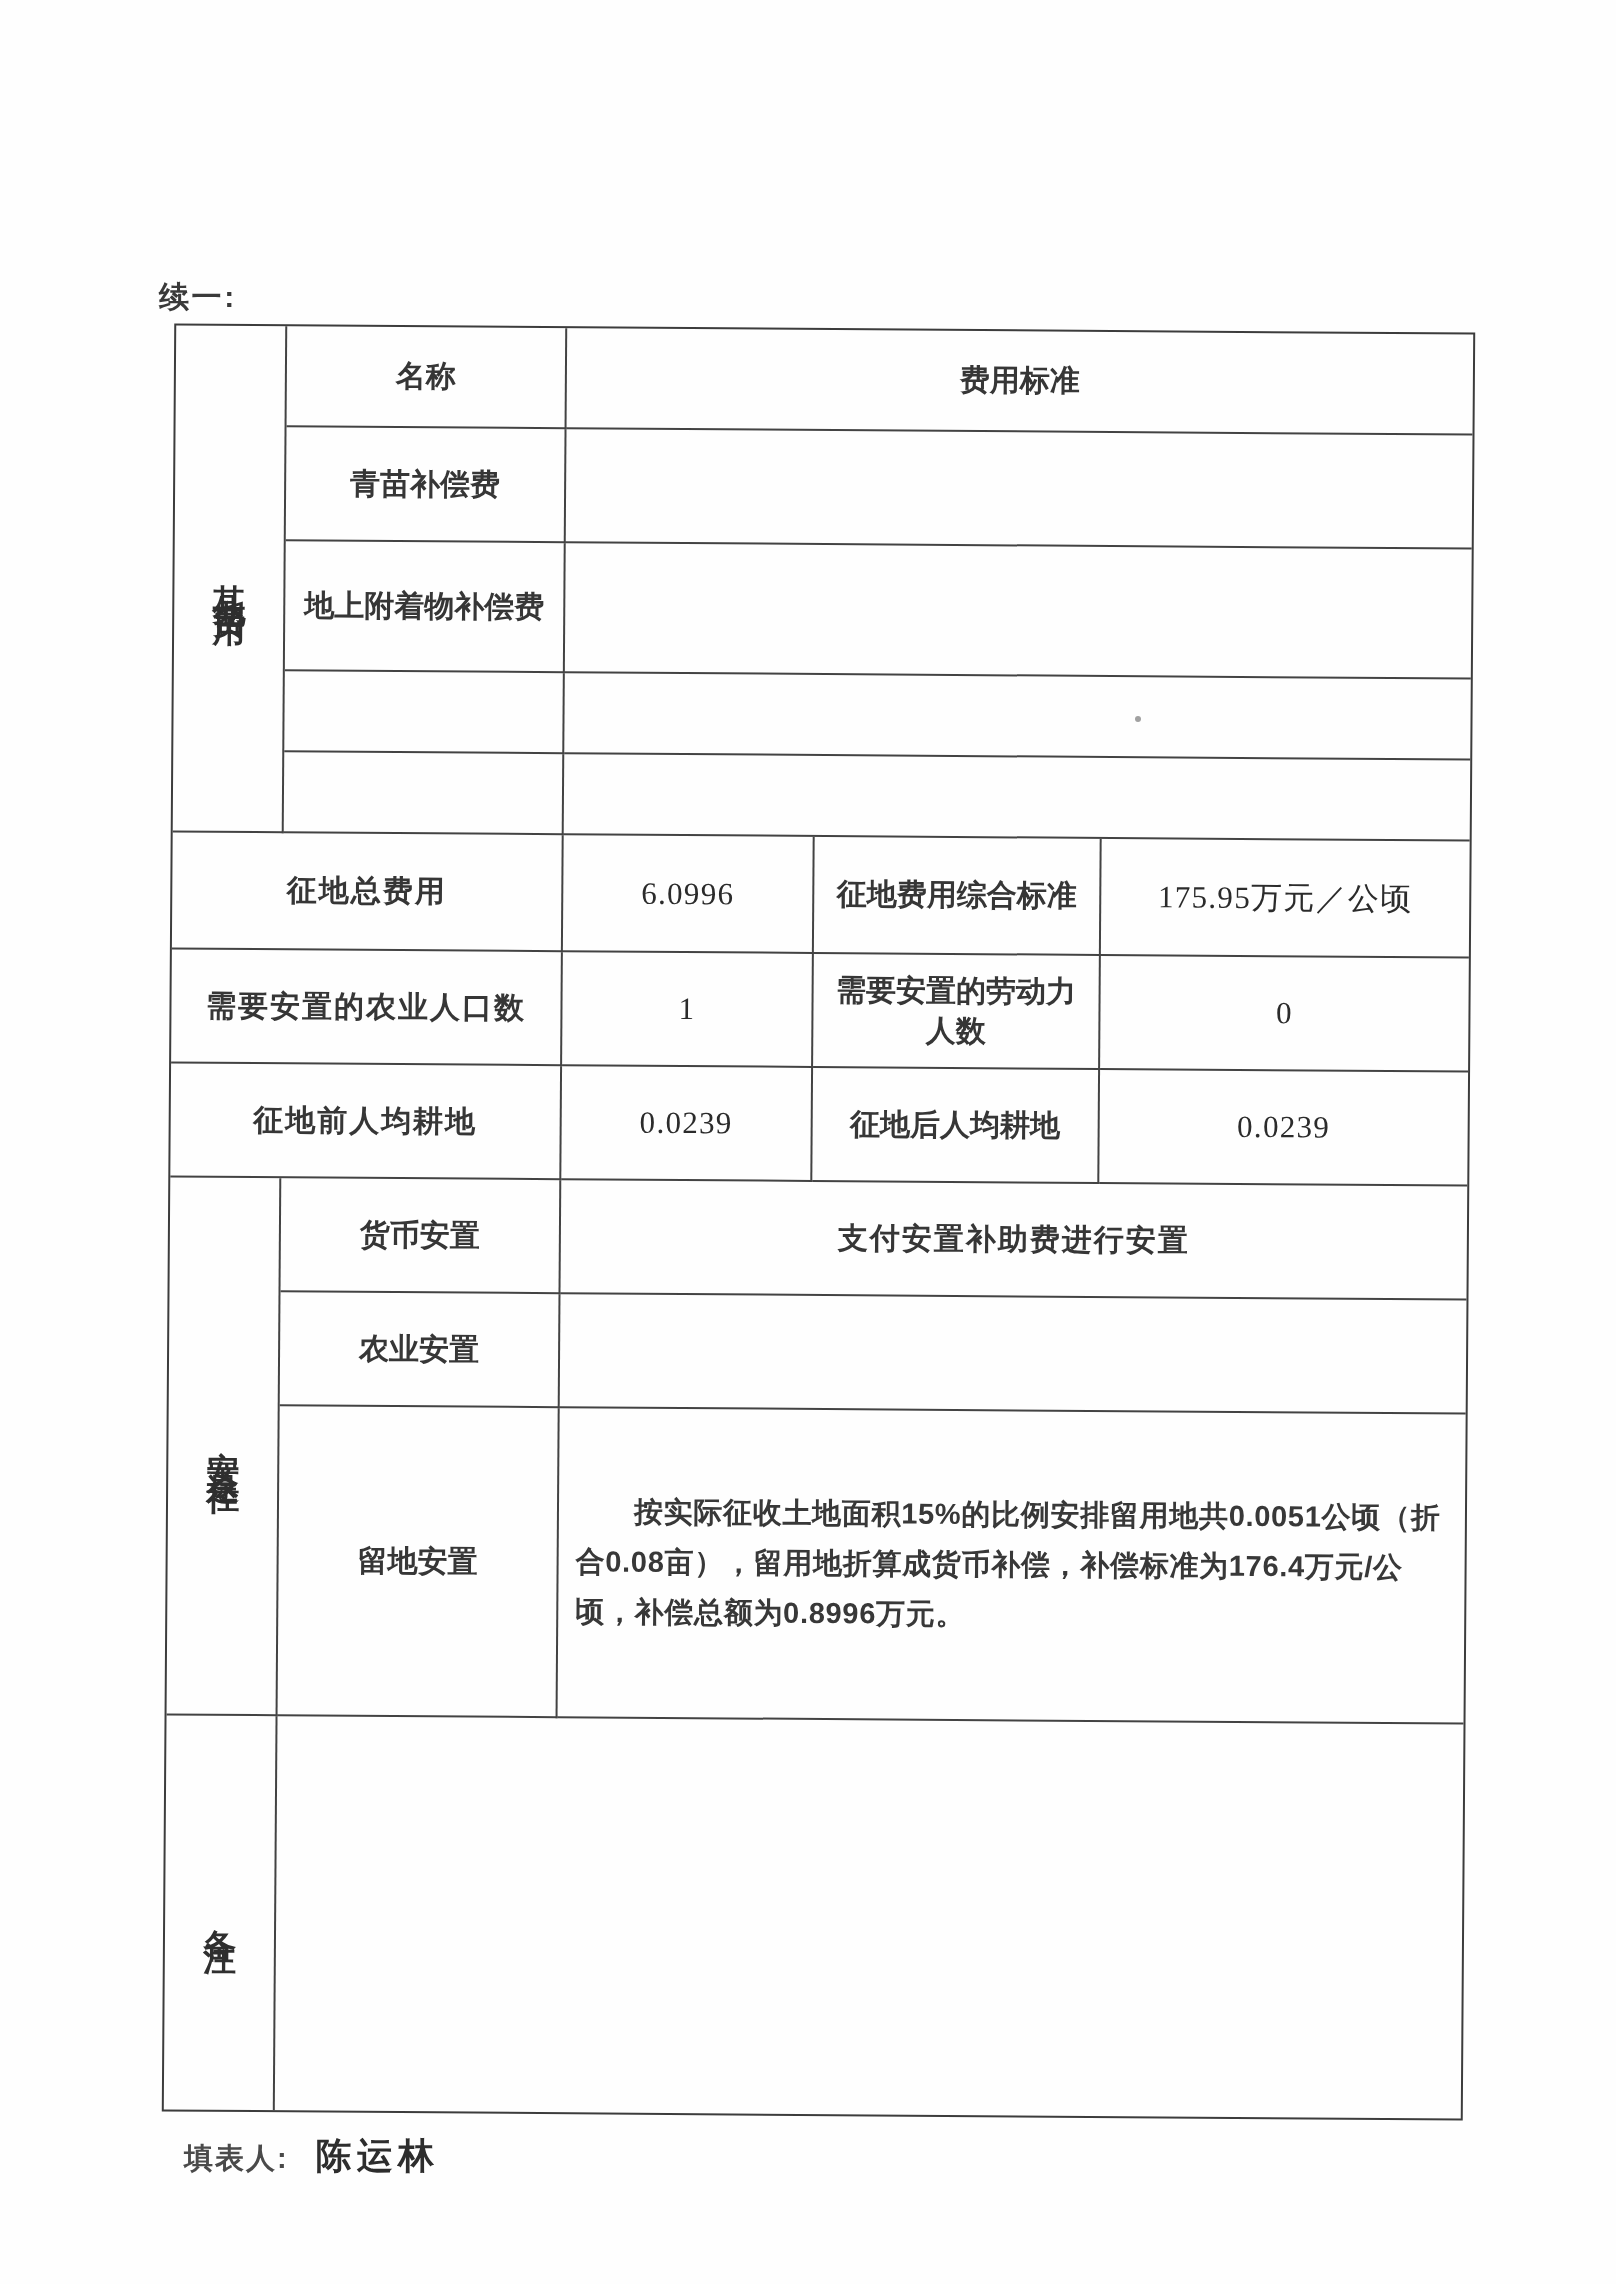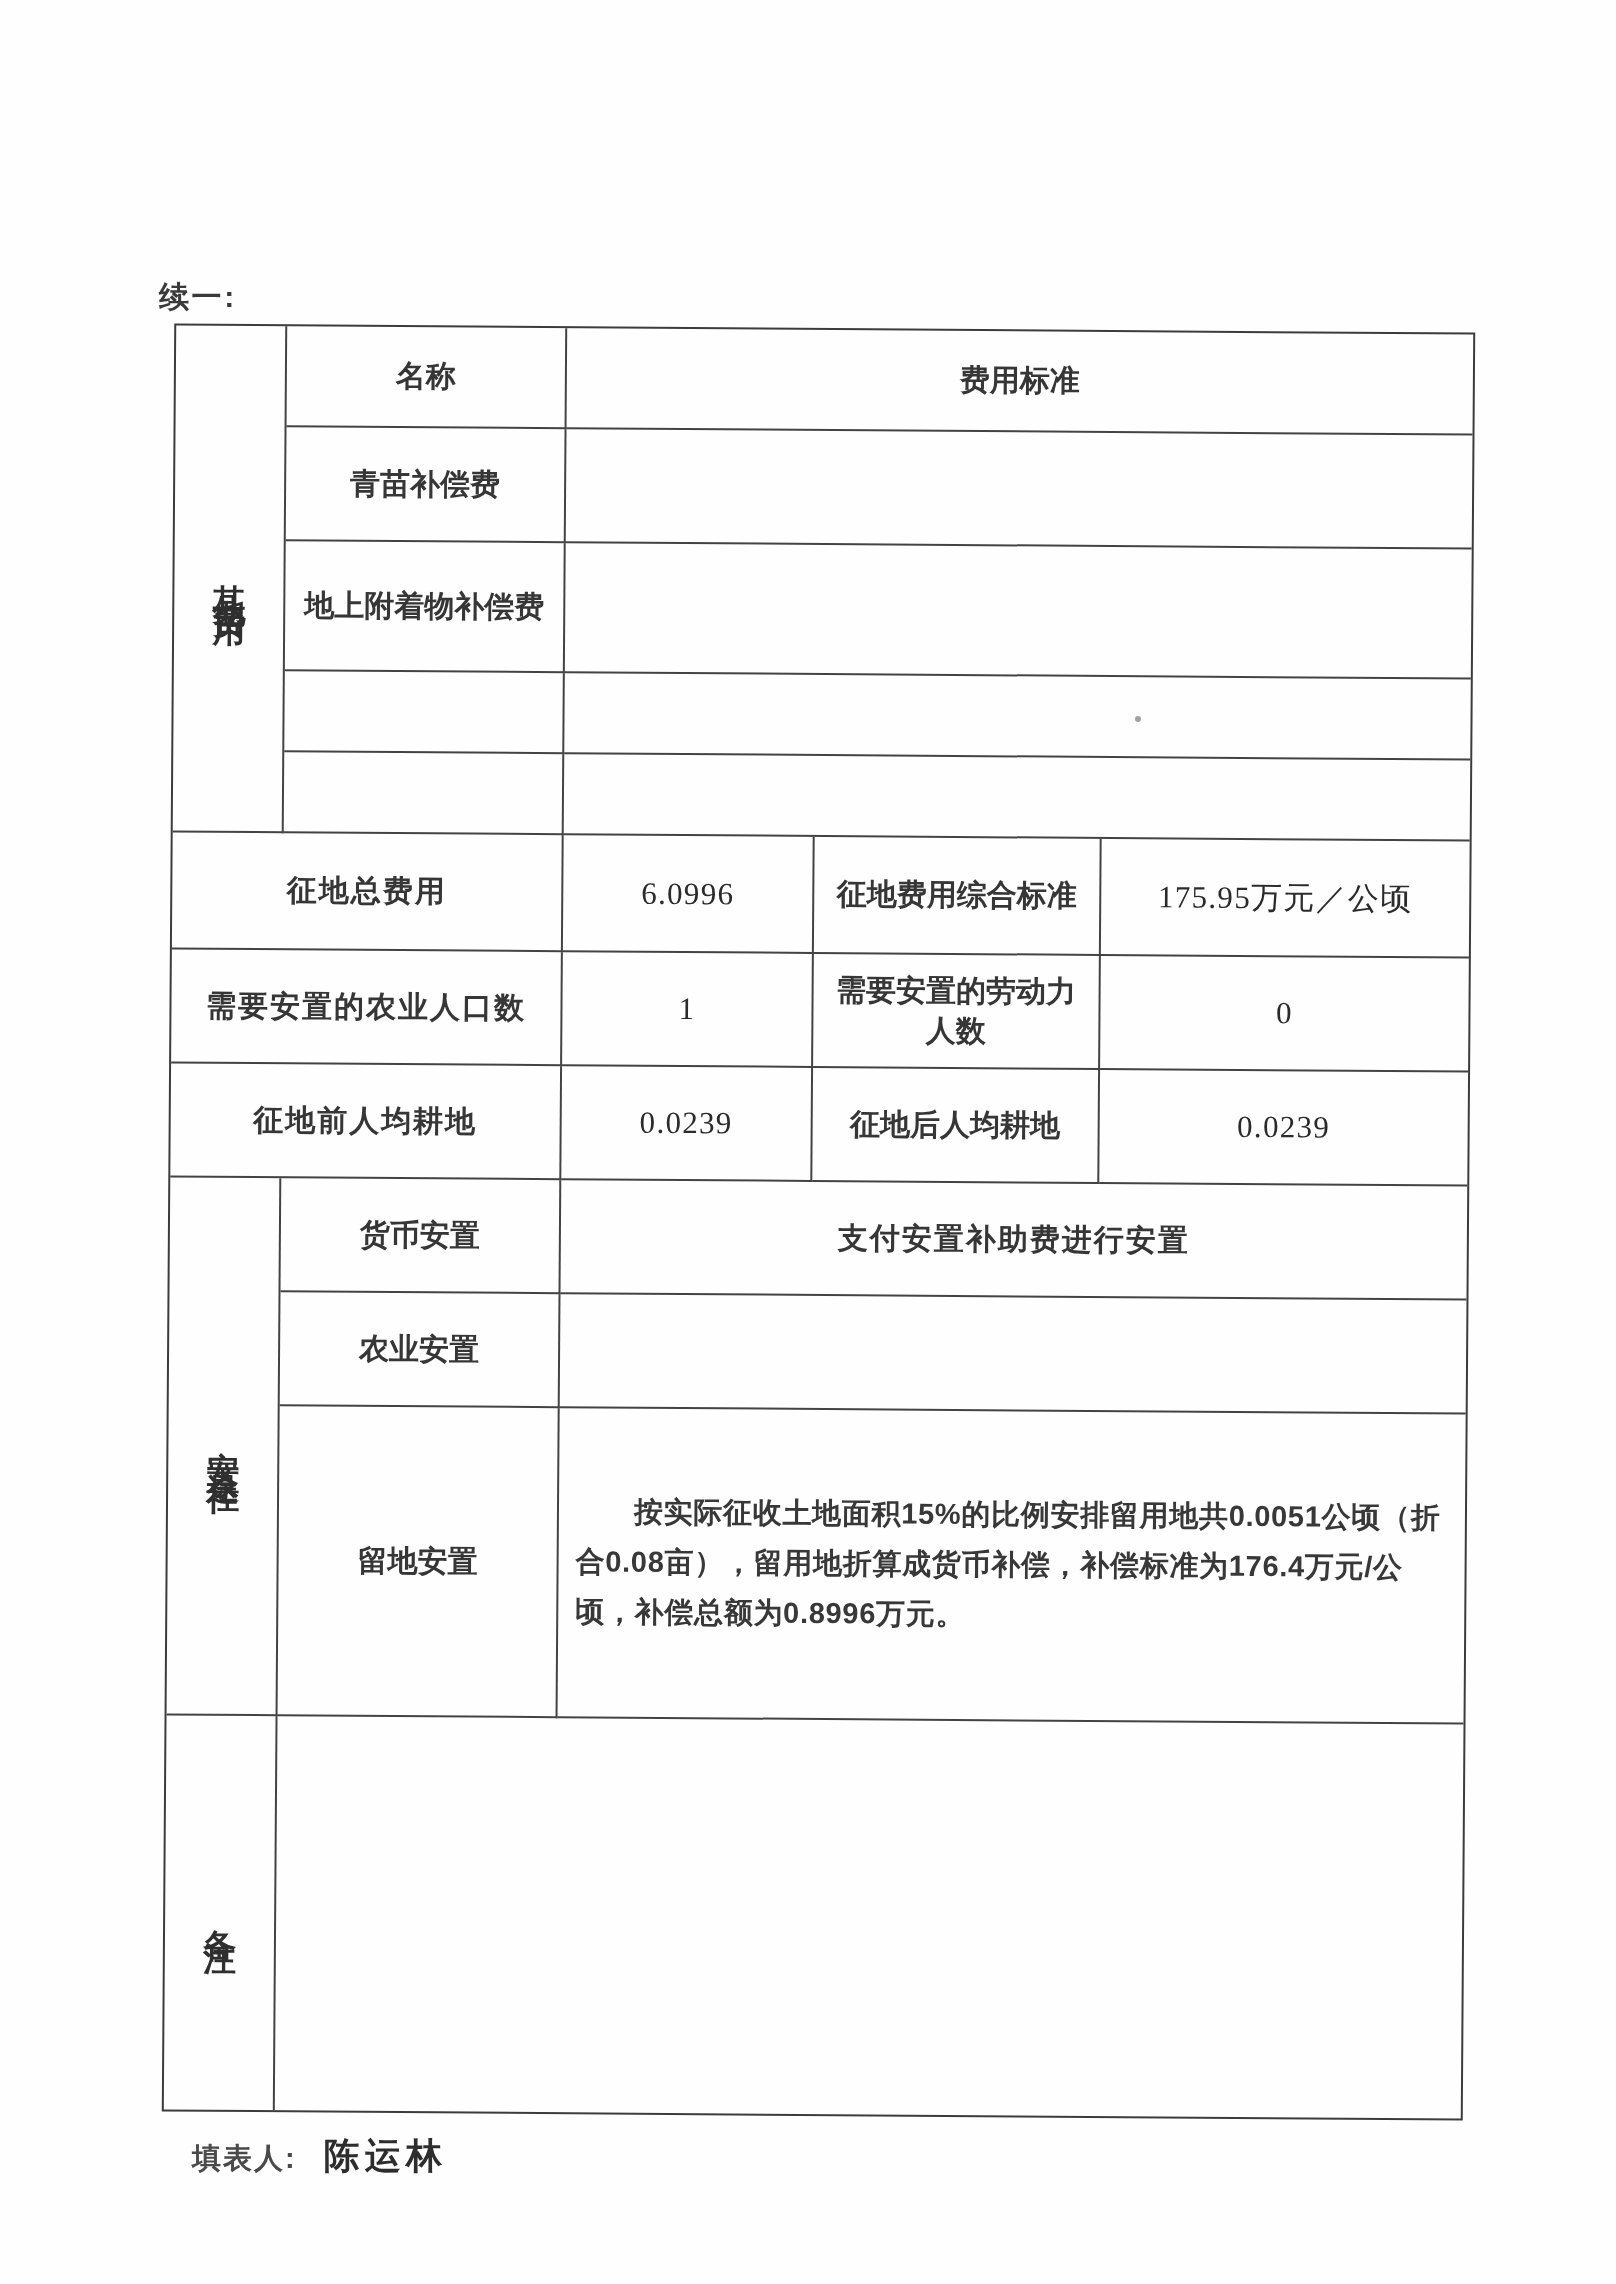--- a/index.html
+++ b/index.html
@@ -51,21 +51,21 @@
     padding:0 14.3px 0 17px;
     font-size:29px;line-height:1.72;font-weight:700;color:#383838;
     letter-spacing:0.7px;
   }
   .center-text{letter-spacing:2px;}
   .filler-row{
     position:absolute;left:184px;top:2132px;
     display:flex;align-items:baseline;
   }
   .filler-label{
-    font-size:29px;font-weight:700;color:#4a4a4a;letter-spacing:2px;margin-left:8px;
+    font-size:29px;font-weight:700;color:#4a4a4a;letter-spacing:2px;
   }
   .filler-name{
     font-family:"Liberation Serif", serif;
     font-size:36px;font-weight:700;color:#2d2d2d;
     margin-left:27px;letter-spacing:5.2px;
   }
   .speck{
     position:absolute;left:1135px;top:716px;
     width:5.9px;height:5.9px;border-radius:50%;
     background:#8a8a8a;opacity:.8;

